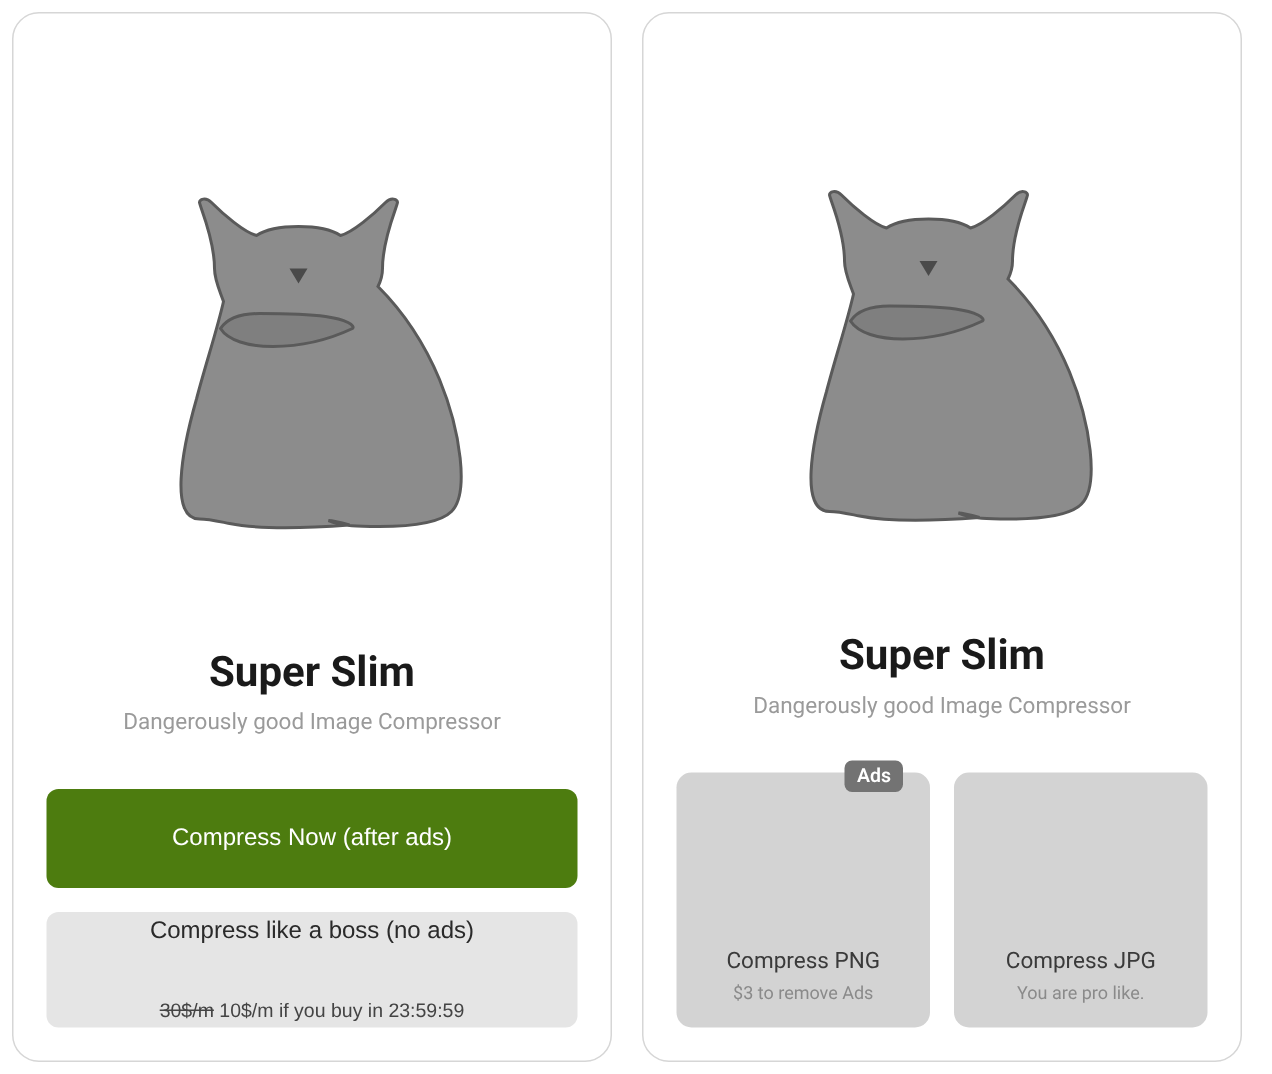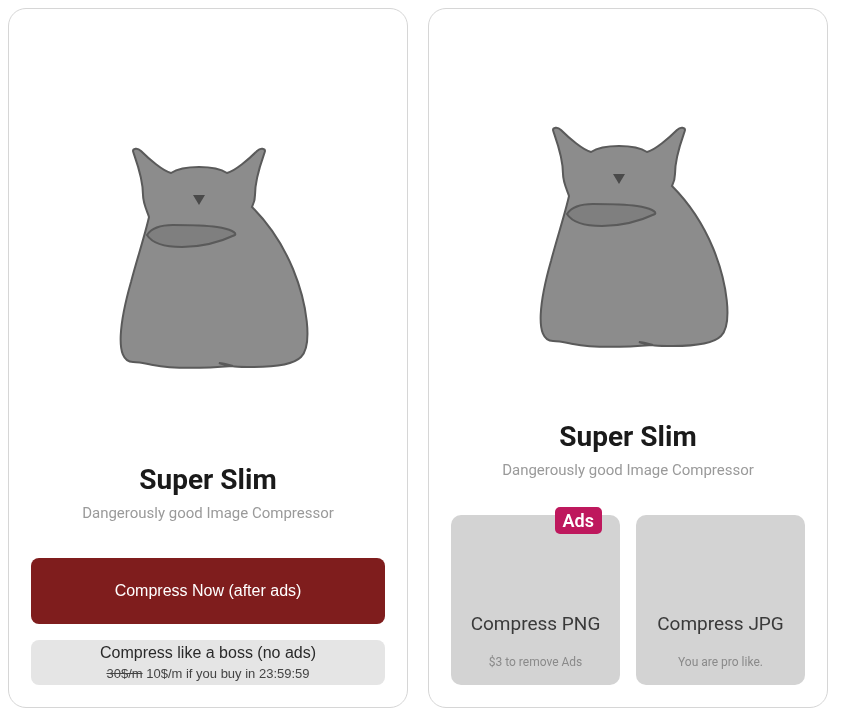--- a/index.html
+++ b/index.html
@@ -54,37 +54,38 @@
     .btn-wide {
       width: 100%;
       border-radius: 8px;
       padding: 18px 10px;
       text-align: center;
       cursor: pointer;
       font-size: 16px;
       border: none;
     }
     .btn-dark {
-      background: #7f1d1d;
+      background: #4d7c0f;
       color: #ffffff;
       margin-bottom: 16px;
       padding: 24px 10px;
     }
     .btn-light {
       background: #e5e5e5;
       color: #2a2a2a;
       display: flex;
       flex-direction: column;
       align-items: center;
       gap: 4px;
       padding: 4px 10px;
     }
     .btn-light .sub {
       font-size: 13px;
       color: #444;
+      margin-top: 32px;
     }
     .btn-light .sub .strike {
       text-decoration: line-through;
     }
     .card-row {
       display: flex;
       gap: 16px;
       width: 100%;
     }
     .card {
@@ -94,35 +95,35 @@
       height: 170px;
       position: relative;
       display: flex;
       flex-direction: column;
       align-items: center;
       justify-content: flex-end;
       padding: 16px 10px;
       cursor: pointer;
     }
     .card .card-title {
-      font-size: 19px;
+      font-size: 15px;
       color: #3a3a3a;
-      margin-bottom: 20px;
+      margin-bottom: 6px;
     }
     .card .card-sub {
       font-size: 12px;
       color: #8a8a8a;
     }
     .ads-badge {
       position: absolute;
       top: -8px;
       right: 18px;
-      background: #be185d;
+      background: #737373;
       color: #ffffff;
-      font-size: 18px;
+      font-size: 13px;
       font-weight: 600;
       padding: 3px 8px;
       border-radius: 5px;
     }
   </style>
 </head>
 <body>
 
 <div class="screen">
   <div class="cat-area">

